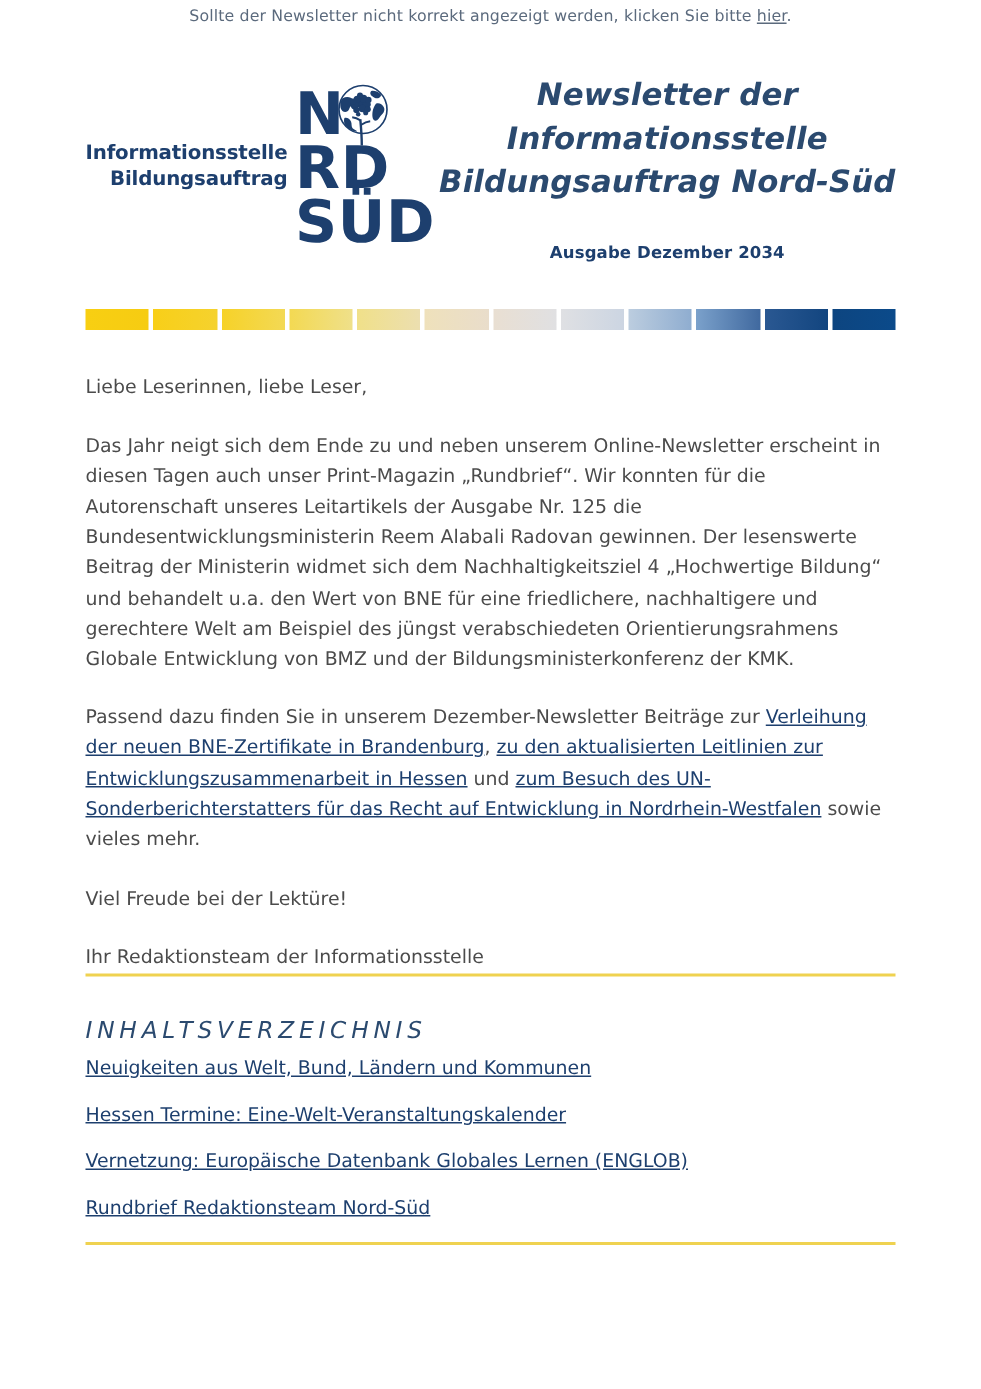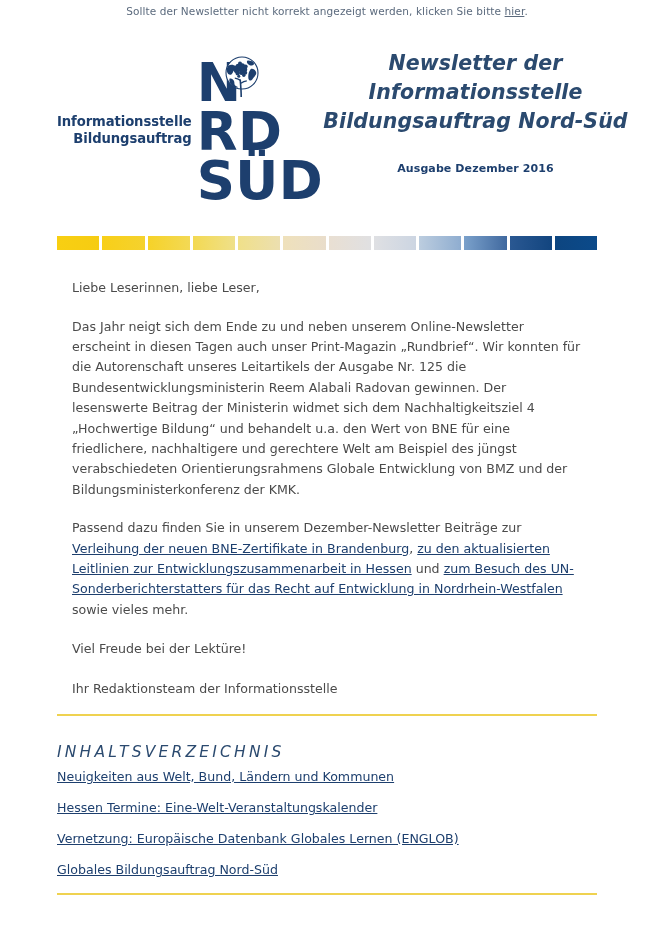--- a/index.html
+++ b/index.html
@@ -51,21 +51,21 @@
     font-size: 13.2px;
     line-height: 1.28;
     letter-spacing: -.1px;
     white-space: nowrap;
     margin-right: 5px;
     padding-bottom: 2px;
   }
   .logo-mark {
     color: #1d3f6e;
     font-weight: bold;
-    font-size: 53px;
+    font-size: 39px;
     line-height: .92;
     letter-spacing: .5px;
     position: relative;
   }
   .logo-mark .l1 { display: block; }
   .logo-mark .l2 { display: block; }
   .logo-mark .spacer-o {
     display: inline-block;
     width: 34px;
   }
@@ -113,21 +113,21 @@
 
   
   .content {
     padding: 0 57px;
     box-sizing: border-box;
   }
   .content p {
     font-size: 12.6px;
     line-height: 1.62;
     color: #4b4b4b;
-    margin: 15px;
+    margin: 0;
   }
   .p-greeting { margin-top: 28px !important; }
   .p-intro    { margin-top: 18px !important; }
   .p-links    { margin-top: 18px !important; }
   .p-closing  { margin-top: 19px !important; }
   .p-sign     { margin-top: 19px !important; }
 
   .content a,
   .toc a {
     color: #1d3f6e;
@@ -207,21 +207,21 @@
         <path d="M17.6 24.4 C15.6 23.2 13.6 22.4 11.8 22.2" stroke="#1d3f6e" stroke-width="1.3" fill="none"></path>
         <path d="M17.9 27.2 C19.8 25.8 21.8 25 23.8 24.8" stroke="#1d3f6e" stroke-width="1.3" fill="none"></path>
       </svg>
     </div>
   </div>
 
   <div class="title-block">
     <div class="tline">Newsletter der</div>
     <div class="tline">Informationsstelle</div>
     <div class="tline">Bildungsauftrag Nord-Süd</div>
-    <div class="edition">Ausgabe Dezember 2016</div>
+    <div class="edition">Ausgabe Dezember 2034</div>
   </div>
 
 </div>
 
 <div class="colorbar" id="colorbar">
     <div class="seg" style="background: linear-gradient(to right, rgb(248, 207, 18), rgb(246, 204, 18));"></div>
     <div class="seg" style="background: linear-gradient(to right, rgb(248, 207, 24), rgb(245, 210, 46));"></div>
     <div class="seg" style="background: linear-gradient(to right, rgb(246, 210, 40), rgb(243, 217, 85));"></div>
     <div class="seg" style="background: linear-gradient(to right, rgb(243, 217, 82), rgb(239, 224, 138));"></div>
     <div class="seg" style="background: linear-gradient(to right, rgb(240, 224, 137), rgb(236, 223, 176));"></div>
@@ -249,18 +249,18 @@
   <p class="p-sign">Ihr Redaktionsteam der Informationsstelle</p>
 
   <hr class="rule rule-top">
 
   <div class="toc-heading">INHALTSVERZEICHNIS</div>
 
   <ul class="toc" id="toc-list">
       <li><a href="#">Neuigkeiten aus Welt, Bund, Ländern und Kommunen</a></li>
       <li><a href="#">Hessen Termine: Eine-Welt-Veranstaltungskalender</a></li>
       <li><a href="#">Vernetzung: Europäische Datenbank Globales Lernen (ENGLOB)</a></li>
-      <li><a href="#">Globales Bildungsauftrag Nord-Süd</a></li>
+      <li><a href="#">Rundbrief Redaktionsteam Nord-Süd</a></li>
     </ul>
 
   <hr class="rule rule-bottom">
 
 </div>
 
 </body></html>

